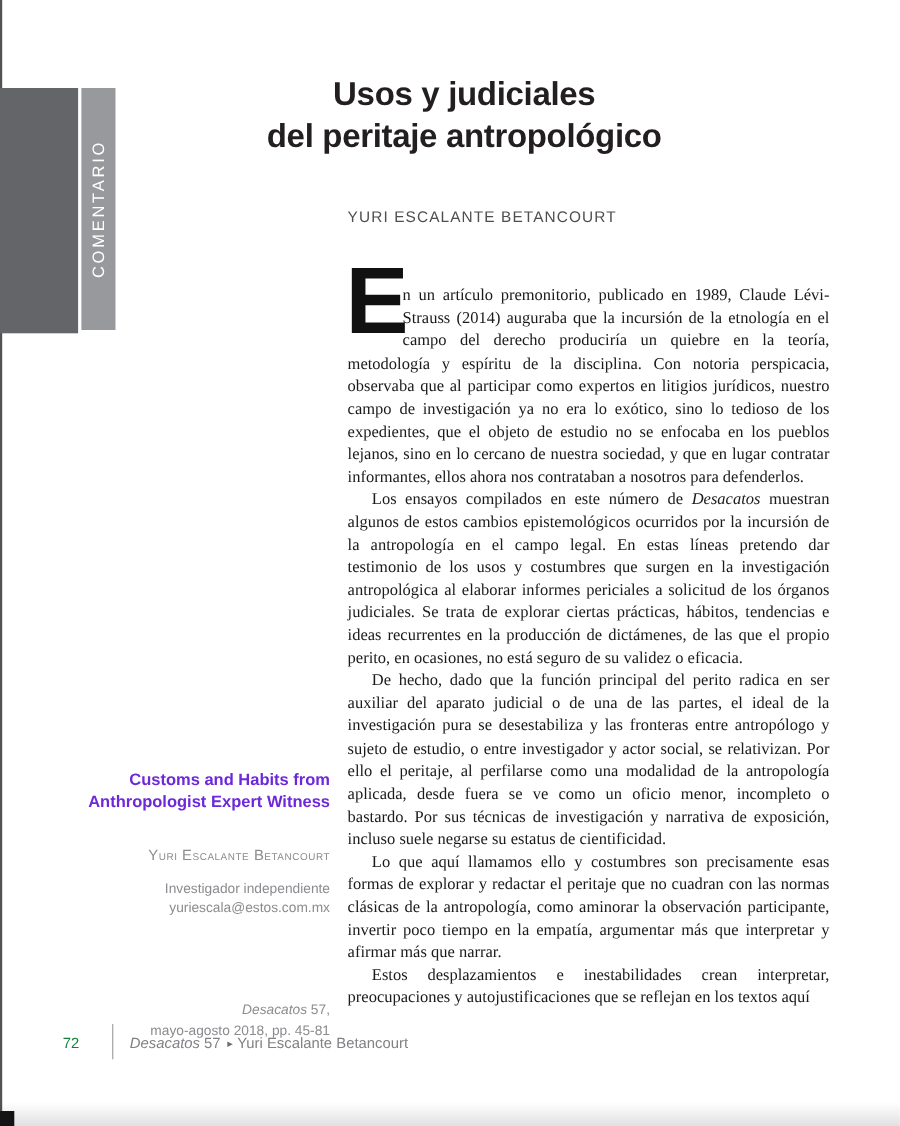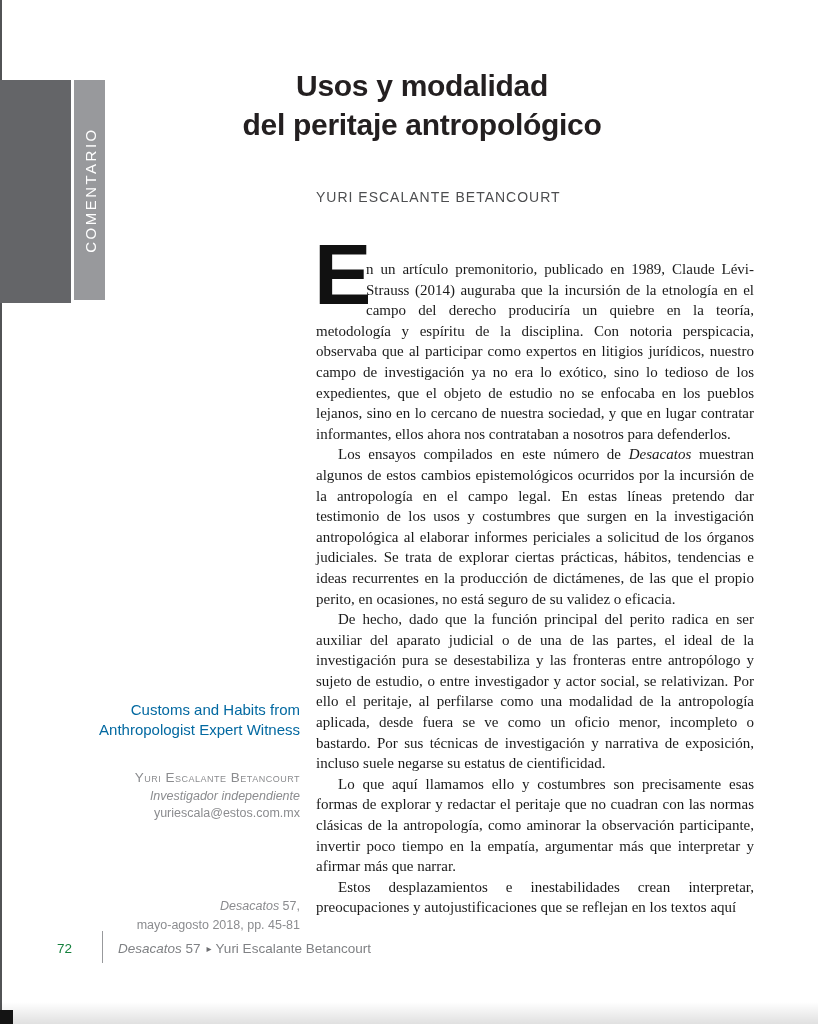--- a/index.html
+++ b/index.html
@@ -51,27 +51,27 @@
   .dropcap span{
     position:absolute;left:-2px;top:-28px;
     font-family:"Liberation Sans",sans-serif;font-weight:700;
     font-size:86px;line-height:86px;color:#111111;
   }
   
   .meta-col{
     position:absolute;left:40px;top:700px;width:260px;text-align:right;
   }
   .meta-title{
-    color:#0369a1;font-weight:400;font-size:15px;line-height:20px;
+    color:#6d28d9;font-weight:700;font-size:15px;line-height:20px;
   }
   .meta-author{
     margin-top:30px;color:#8b8c8f;font-size:13.5px;
     font-variant:small-caps;letter-spacing:0.5px;
   }
-  .meta-affil{margin-top:4px;color:#8b8c8f;font-size:12.5px;line-height:15px;font-style:italic;}
+  .meta-affil{margin-top:16px;color:#8b8c8f;font-size:12.5px;line-height:15px;}
   .meta-email{margin-top:2px;color:#8b8c8f;font-size:12.5px;line-height:15px;}
   .meta-ref{margin-top:76px;color:#8b8c8f;font-size:12.5px;line-height:19px;}
   .meta-ref .it{font-style:italic;}
   
   .footer-pagenum{
     position:absolute;left:57px;top:941px;color:#15803d;font-size:13.5px;
   }
   .footer-divider{
     position:absolute;left:102px;top:931px;width:1px;height:32px;background:#98999c;
   }
@@ -95,21 +95,21 @@
 <body>
 
 <div class="left-hairline"></div>
 
 <div class="bar-dark"></div>
 <div class="bar-light">
   <span class="vlabel">COMENTARIO</span>
 </div>
 
 <div class="title-block">
-  <div>Usos y modalidad</div>
+  <div>Usos y judiciales</div>
   <div>del peritaje antropológico</div>
 </div>
 
 <div class="author-line">YURI ESCALANTE BETANCOURT</div>
 
 <div class="body-col">
     <p><span class="dropcap">
         <span>E</span>
       </span><span>n un artículo premonitorio, publicado en 1989, Claude Lévi-Strauss (2014) auguraba que la incursión de la etnología en el campo del derecho produciría un quiebre en la teoría, metodología y espíritu de la disciplina. Con notoria perspicacia, observaba que al participar como expertos en litigios jurídicos, nuestro campo de investigación ya no era lo exótico, sino lo tedioso de los expedientes, que el objeto de estudio no se enfocaba en los pueblos lejanos, sino en lo cercano de nuestra sociedad, y que en lugar contratar informantes, ellos ahora nos contrataban a nosotros para defenderlos.</span></p>
     <p class="indent"><span>Los ensayos compilados en este número de </span><span class="it">Desacatos</span><span> muestran algunos de estos cambios epistemológicos ocurridos por la incursión de la antropología en el campo legal. En estas líneas pretendo dar testimonio de los usos y costumbres que surgen en la investigación antropológica al elaborar informes periciales a solicitud de los órganos judiciales. Se trata de explorar ciertas prácticas, hábitos, tendencias e ideas recurrentes en la producción de dictámenes, de las que el propio perito, en ocasiones, no está seguro de su validez o eficacia.</span></p>

